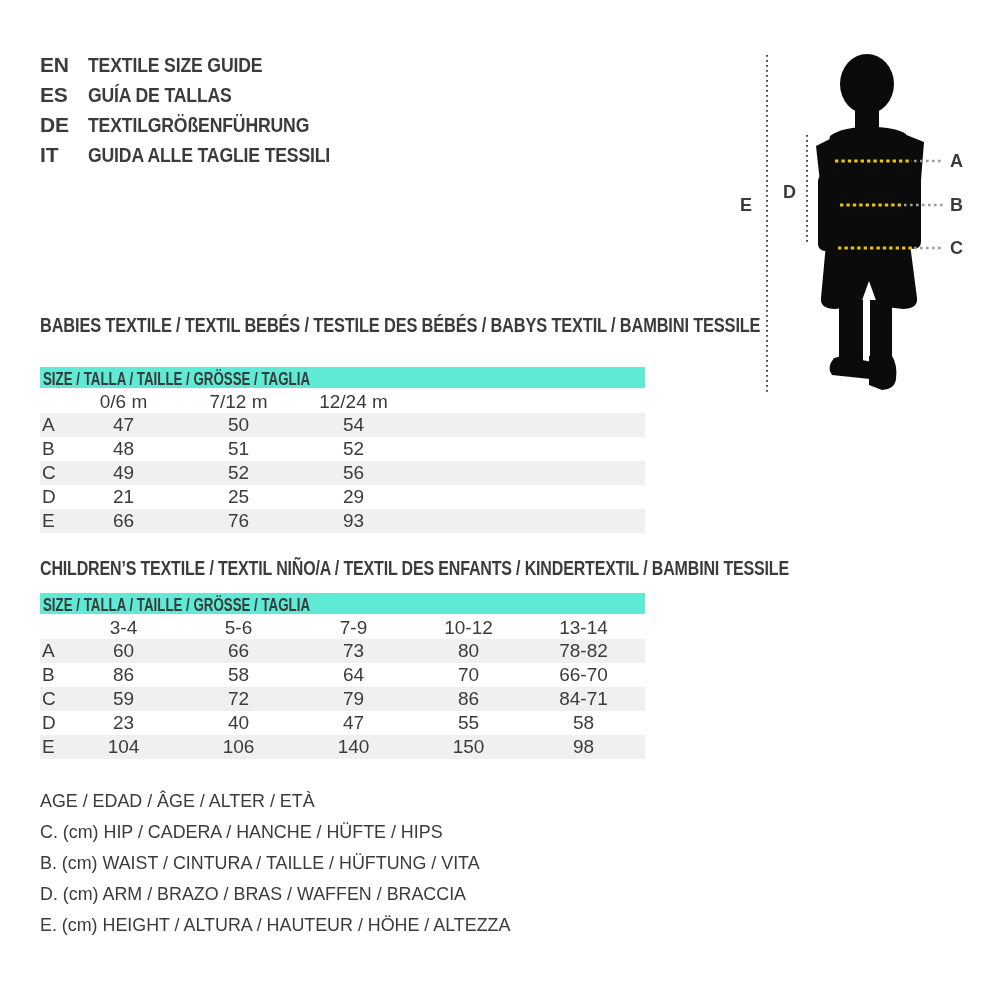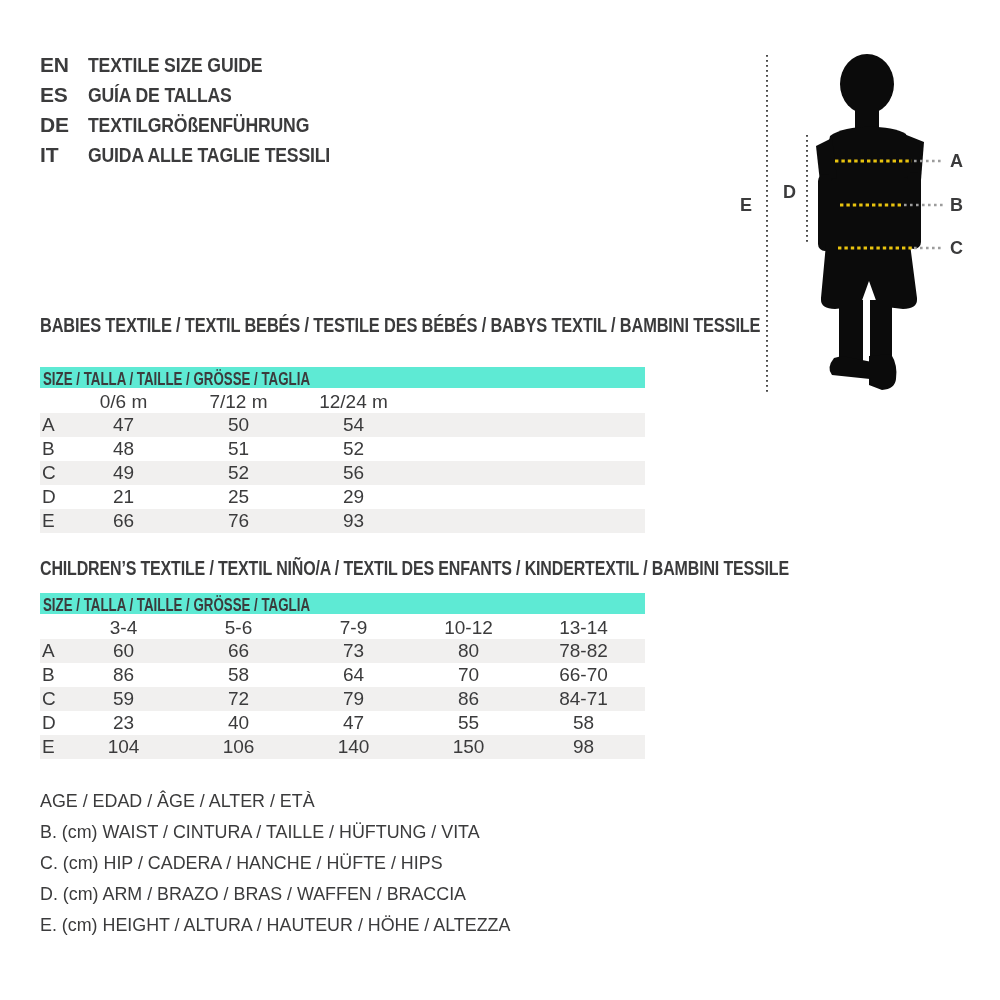--- a/index.html
+++ b/index.html
@@ -197,17 +197,17 @@
     <div class="c">104</div>
     <div class="c">106</div>
     <div class="c">140</div>
     <div class="c">150</div>
     <div class="c">98</div>
   </div>
 </div>
 
 <div class="abs legend">
   <div><span class="sx sx94">AGE / EDAD / ÂGE / ALTER / ETÀ</span></div>
+  <div><span class="sx sx94">C. (cm) HIP / CADERA / HANCHE / HÜFTE / HIPS</span></div>
   <div><span class="sx sx94">B. (cm) WAIST / CINTURA / TAILLE / HÜFTUNG / VITA</span></div>
-  <div><span class="sx sx94">C. (cm) HIP / CADERA / HANCHE / HÜFTE / HIPS</span></div>
   <div><span class="sx sx94">D. (cm) ARM / BRAZO / BRAS / WAFFEN / BRACCIA</span></div>
   <div><span class="sx sx94">E. (cm) HEIGHT / ALTURA / HAUTEUR / HÖHE / ALTEZZA</span></div>
 </div>
 
 </body></html>

